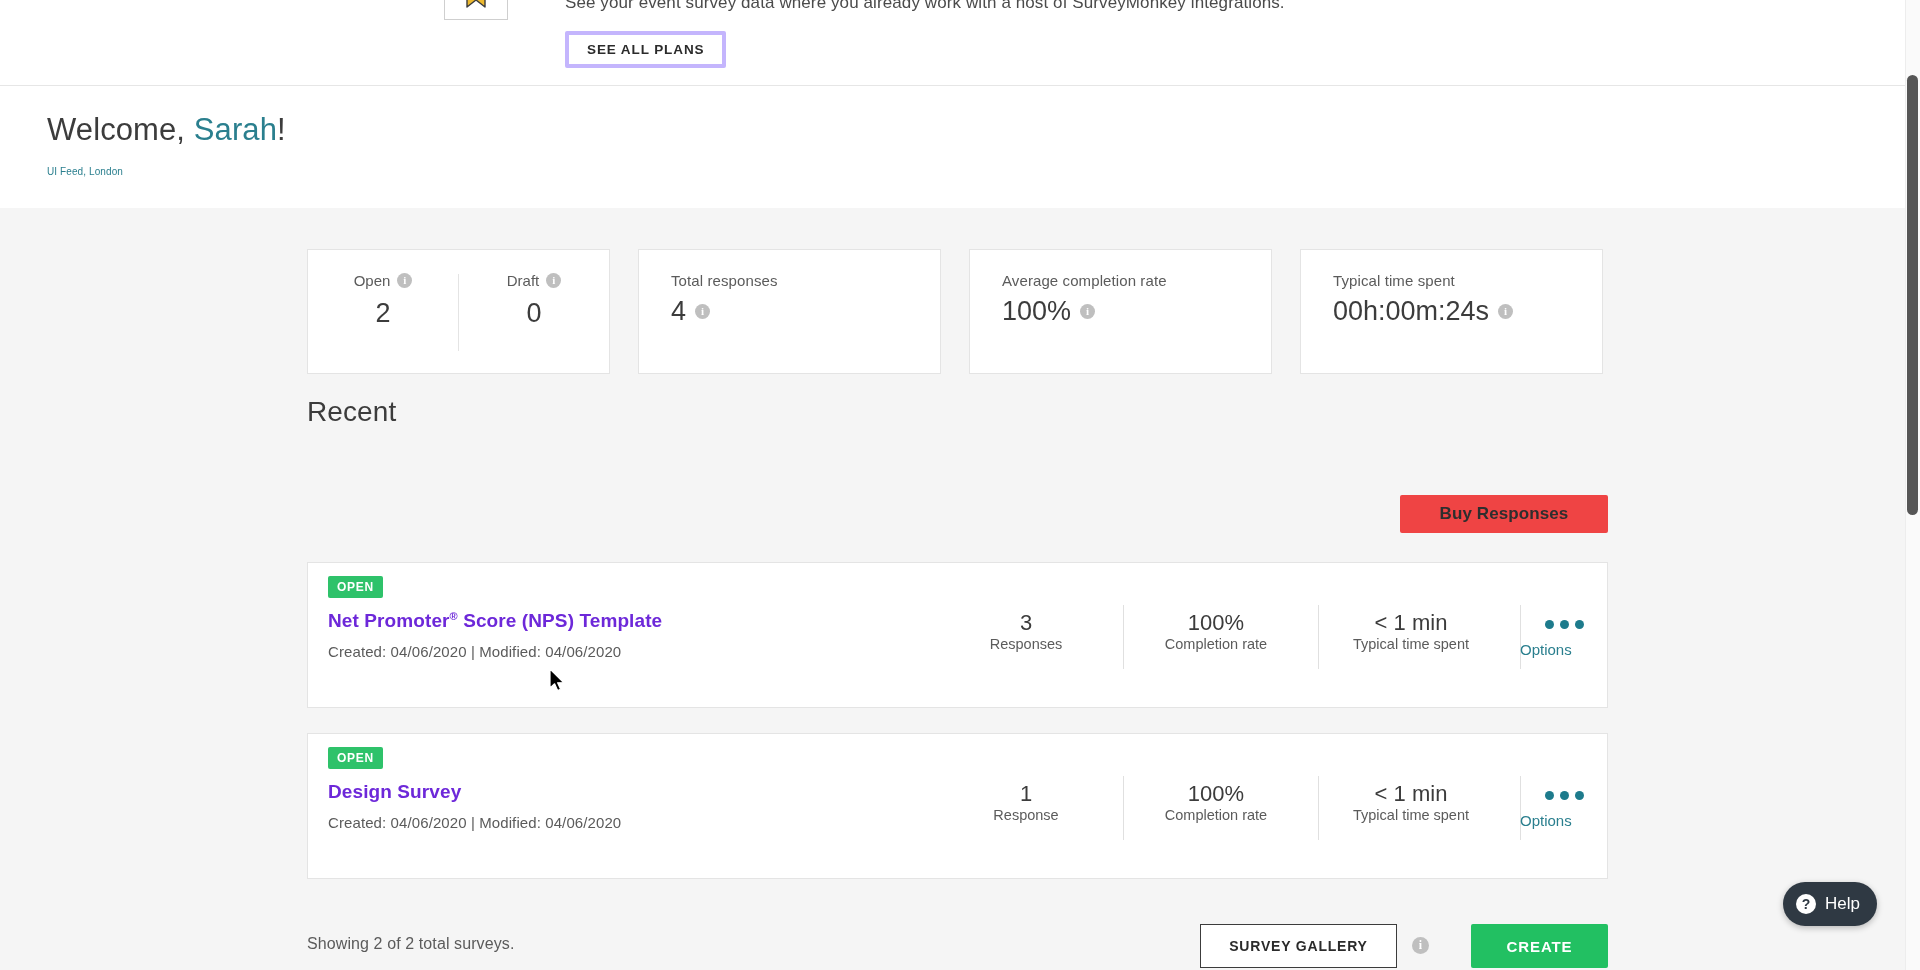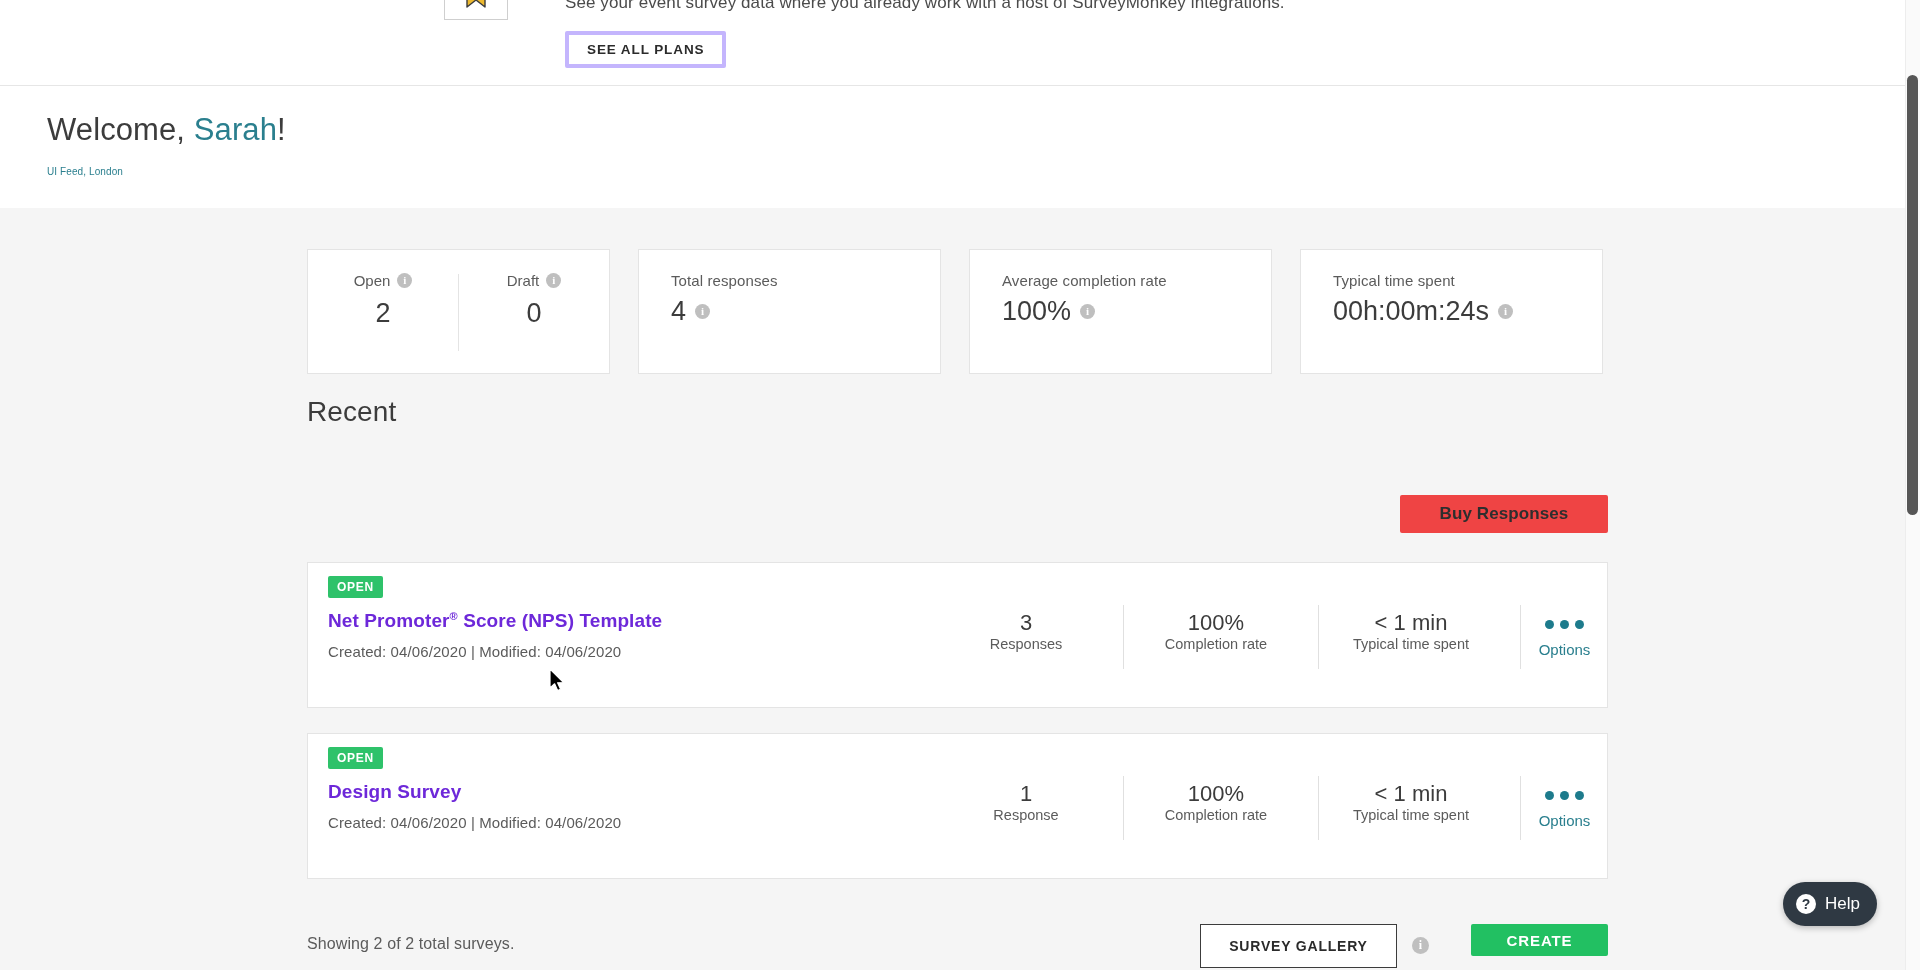--- a/index.html
+++ b/index.html
@@ -281,21 +281,20 @@
     background: #e0e0e0;
   }
   .vl-1 { left: 815px; }
   .vl-2 { left: 1010px; }
   .vl-3 { left: 1212px; }
 
   .options-cell {
     position: absolute;
     left: 1212px; top: 42px;
     width: 89px;
-    text-align: center;
     cursor: pointer;
   }
   .dots {
     display: flex;
     gap: 6px;
     justify-content: center;
     padding-top: 15px;
   }
   .dots span {
     width: 9px; height: 9px;
@@ -331,21 +330,21 @@
     color: #2b2b2b;
     cursor: pointer;
   }
   .gallery-info {
     position: absolute;
     left: 1412px; top: 937px;
   }
   .create-btn {
     position: absolute;
     left: 1471px; top: 924px;
-    width: 137px; height: 32px;
+    width: 137px; height: 44px;
     background: #22c062;
     border: none;
     border-radius: 2px;
     color: #ffffff;
     font-family: "Liberation Sans", sans-serif;
     font-size: 15px;
     font-weight: bold;
     letter-spacing: .9px;
     cursor: pointer;
   }

